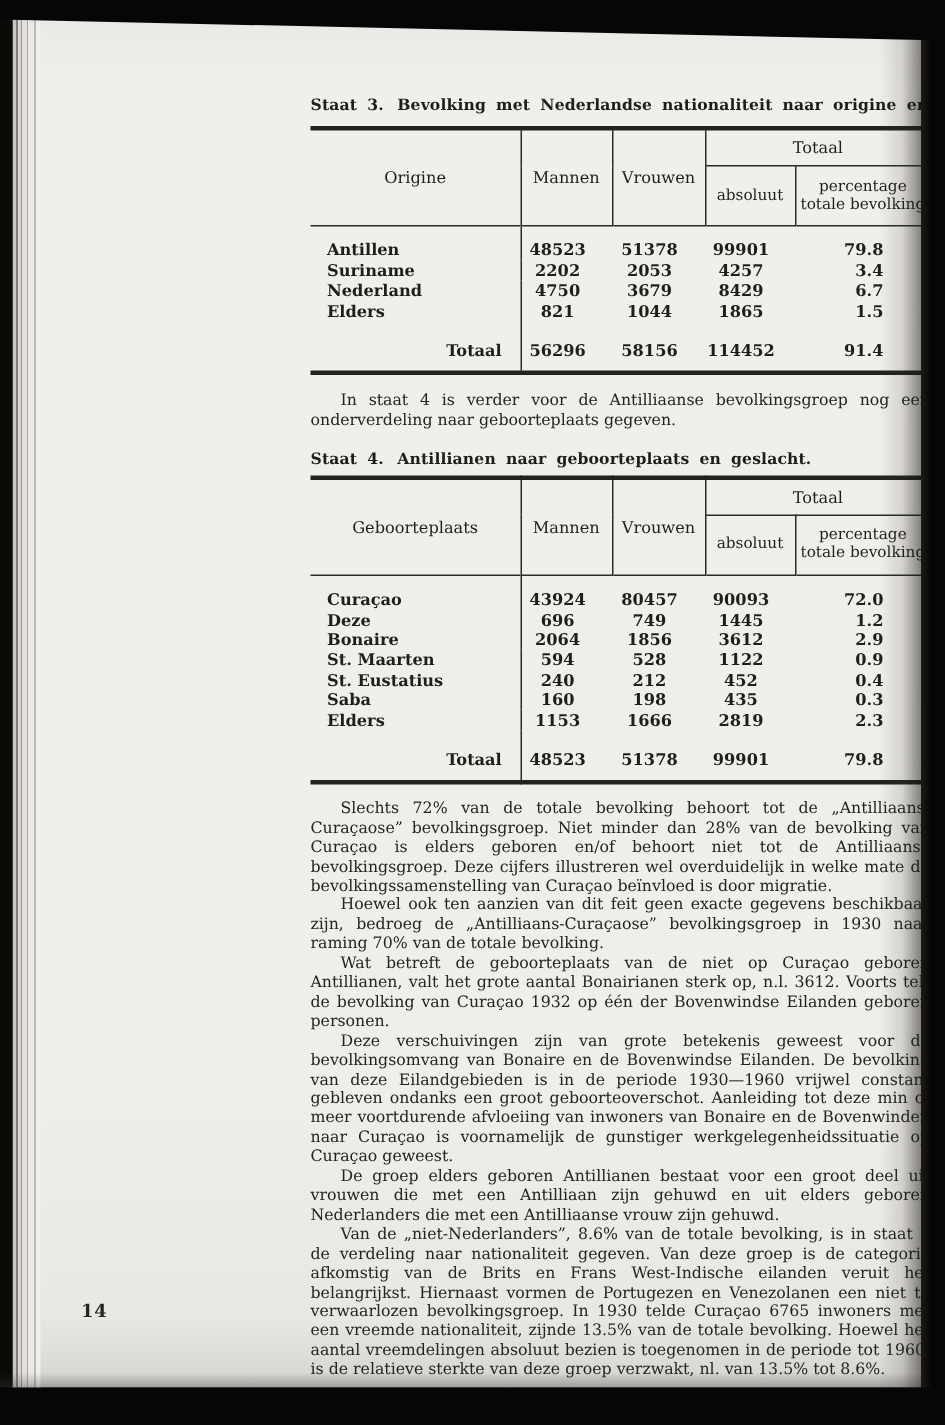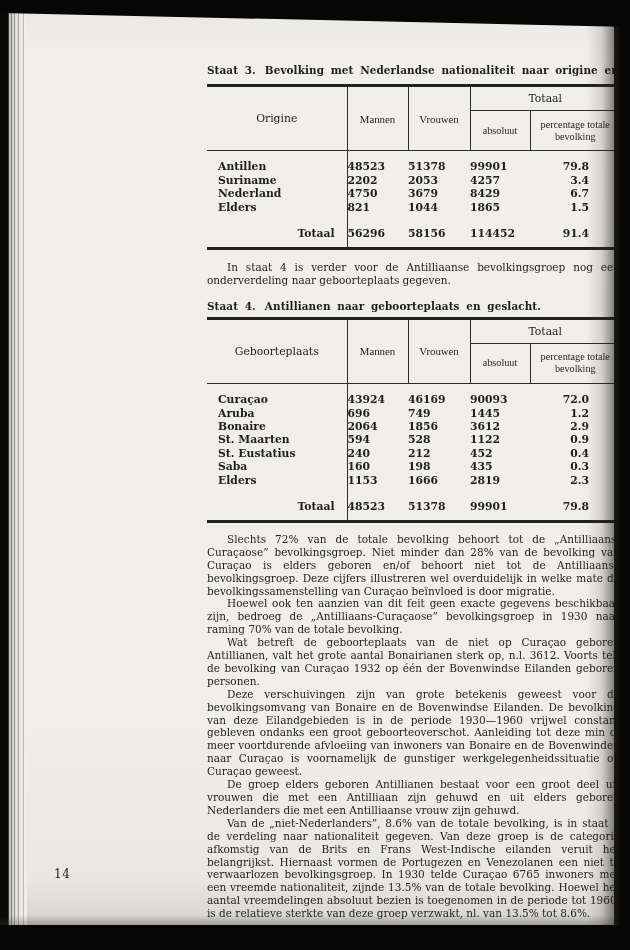--- a/index.html
+++ b/index.html
@@ -51,42 +51,42 @@
   table.stat {
     border-collapse:collapse; table-layout:fixed; width:413px; margin-top:8px;
     border-top:3px solid #22221e; border-bottom:3px solid #22221e;
     font-size:10.8px; color:#1e1e1c;
   }
   table.stat.t4 { margin-top:5px; }
   col.cl{width:140px} col.cm{width:61px} col.cv{width:62px} col.ca{width:60px} col.cp{width:90px}
   table.stat th { font-weight:normal; text-align:center; padding:0; }
   thead { border-bottom:1px solid #2b2b27; }
   th.rowhead { height:62px; vertical-align:middle; }
-  th.vline { border-left:1px solid #2b2b27;font-family:Liberation Serif, serif; }
+  th.vline { border-left:1px solid #2b2b27; }
   th.totaal { height:23px; border-bottom:1px solid #2b2b27; border-left:1px solid #2b2b27; vertical-align:middle; }
   th.sub { height:39px; vertical-align:middle; font-size:10.2px; line-height:12px; padding:0 2px; }
   tbody { font-weight:bold; }
   tbody td { padding:0; height:13.4px; vertical-align:bottom; }
   td.label { text-align:left; padding-left:11px; border-right:1px solid #2b2b27; }
-  td.num  { text-align:left; padding-right:12px; }
+  td.num  { text-align:center; padding-right:12px; }
   td.pct  { text-align:right; padding-right:31px; }
   tr.first td { padding-top:9px; }
   tr.totalrow td { padding-top:13px; padding-bottom:7px; }
   tr.totalrow td.label { text-align:right; padding-right:12px; }
 
   .para {
     margin:0; text-align:justify; text-indent:20px;
     font-size:10.5px; line-height:12.9px; color:#232321;
   }
   .between { margin-top:11px; }
   .body-text { margin-top:10px; }
 
   .page-number {
     position:absolute; left:54px; top:867px; z-index:2;
-    font-weight:normal; font-size:12px; color:#242422; letter-spacing:0.5px;
+    font-weight:bold; font-size:12px; color:#242422; letter-spacing:0.5px;
   }
 </style>
 </head>
 <body>
 
 <div class="scan">
   <div class="paper"></div>
   <div class="page-stack"></div>
 
   <div class="content">
@@ -173,26 +173,26 @@
         </tr>
         <tr>
           <th class="sub vline">absoluut</th>
           <th class="sub vline">percentage totale bevolking</th>
         </tr>
       </thead>
       <tbody>
         <tr class="first">
           <td class="label">Curaçao</td>
           <td class="num">43924</td>
-          <td class="num">46169</td>
+          <td class="num">80457</td>
           <td class="num">90093</td>
           <td class="pct">72.0</td>
         </tr>
         <tr>
-          <td class="label">Aruba</td>
+          <td class="label">Deze</td>
           <td class="num">696</td>
           <td class="num">749</td>
           <td class="num">1445</td>
           <td class="pct">1.2</td>
         </tr>
         <tr>
           <td class="label">Bonaire</td>
           <td class="num">2064</td>
           <td class="num">1856</td>
           <td class="num">3612</td>

